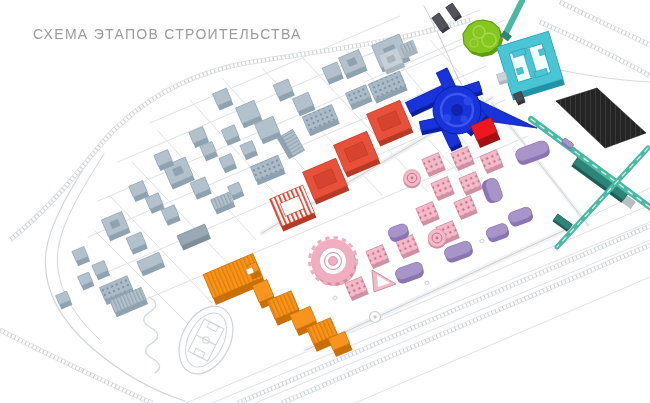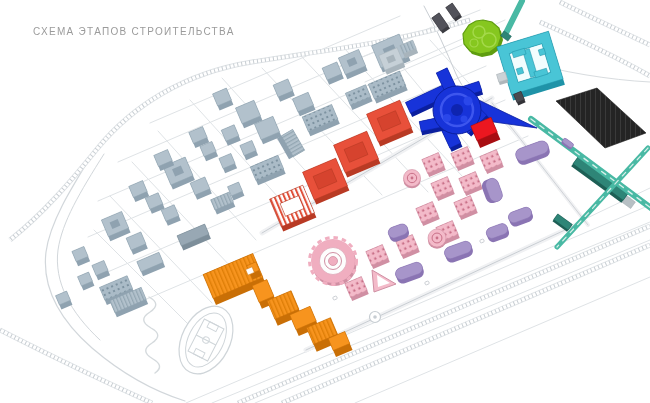--- a/index.html
+++ b/index.html
@@ -1,20 +1,20 @@
 <!DOCTYPE html>
 <html><head>
 <meta charset="utf-8">
 <style>
   html,body{margin:0;padding:0;background:#ffffff;}
   .stage{position:relative;width:650px;height:403px;background:#ffffff;overflow:hidden;font-family:"Liberation Sans",sans-serif;}
   .stage svg{position:absolute;left:0;top:0;}
   .map-title{
     position:absolute;left:33px;top:26px;
-    font-size:10px;letter-spacing:1.3px;color:#9b9b9b;
+    font-size:14px;letter-spacing:1.3px;color:#9b9b9b;
     font-family:"Liberation Sans",sans-serif;white-space:nowrap;
   }
 </style>
 </head>
 <body>
 
 <div class="stage">
   <svg id="map" width="650" height="403" viewBox="0 0 650 403">
     <defs>
       <pattern id="pDots" width="5" height="5" patternUnits="userSpaceOnUse">

